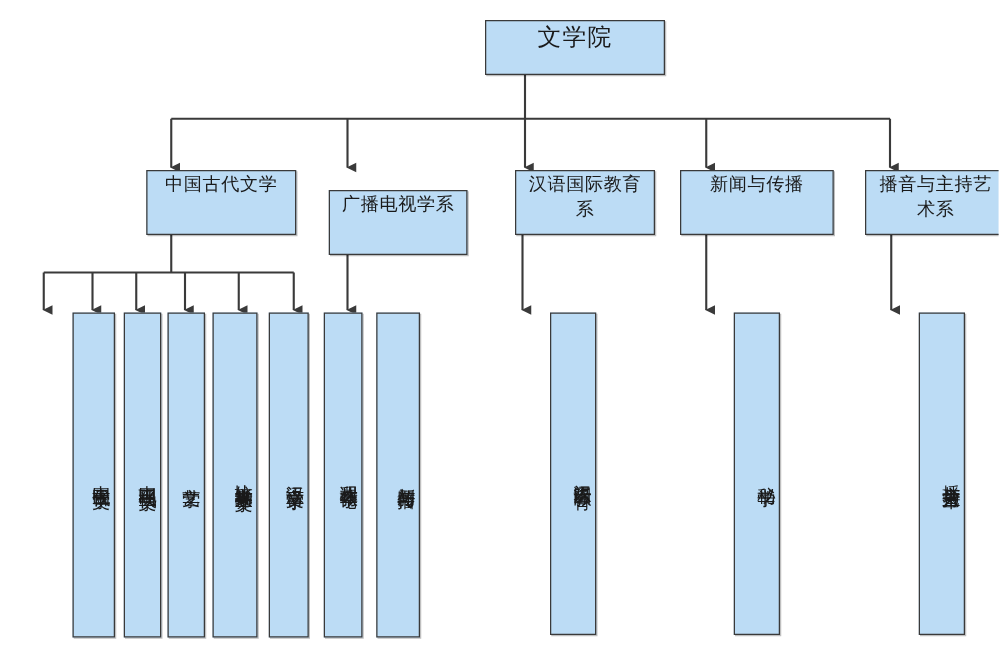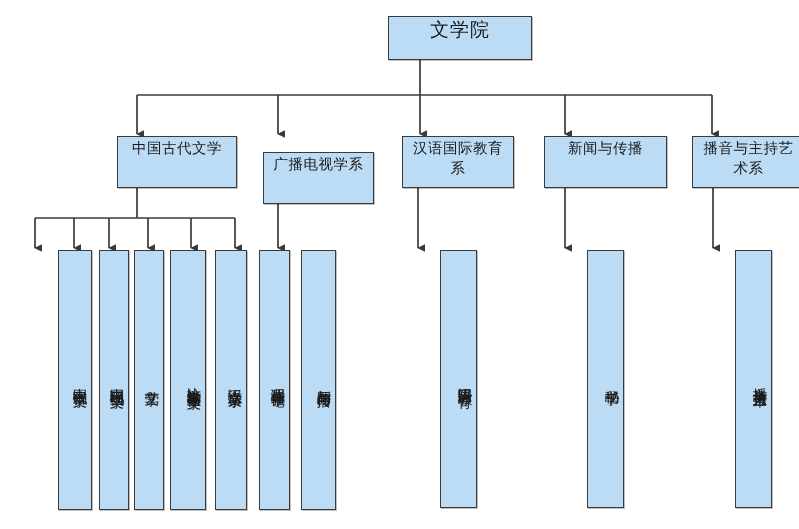--- a/index.html
+++ b/index.html
@@ -102,21 +102,21 @@
     <span>文学院</span>
   </div>
 
   <div id="dept-nodes">
       <div class="node node-dept" id="dept-1" style="left: 77px; top: 136px; width: 120px; height: 52px;">
         <span>中国古代文学</span>
       </div>
       <div class="node node-dept" id="dept-2" style="left: 223px; top: 152px; width: 111px; height: 52px;">
         <span>广播电视学系</span>
       </div>
-      <div class="node node-dept" id="dept-3" style="left: 362px; top: 136px; width: 112px; height: 52px;">
+      <div class="node node-dept" id="dept-3" style="left: 372px; top: 136px; width: 112px; height: 52px;">
         <span>汉语国际教育系</span>
       </div>
       <div class="node node-dept" id="dept-4" style="left: 504px; top: 136px; width: 123px; height: 52px;">
         <span>新闻与传播</span>
       </div>
       <div class="node node-dept" id="dept-5" style="left: 652px; top: 136px; width: 113px; height: 52px;">
         <span>播音与主持艺术系</span>
       </div>
     </div>
   <div id="program-nodes">

